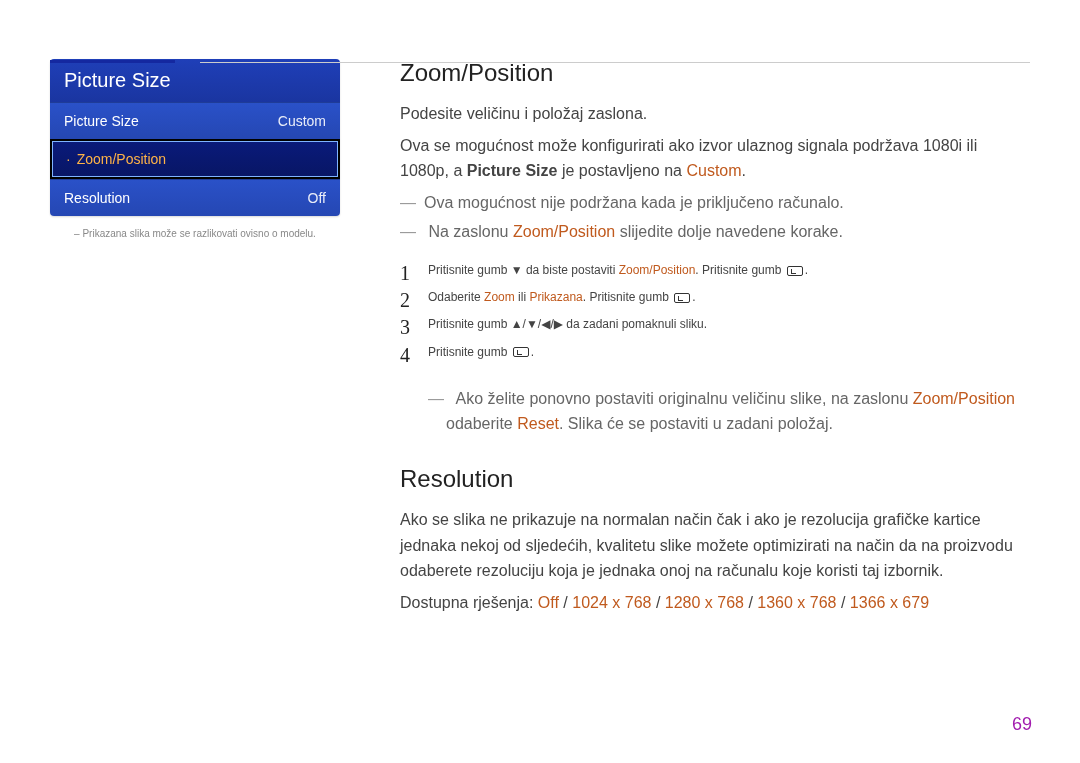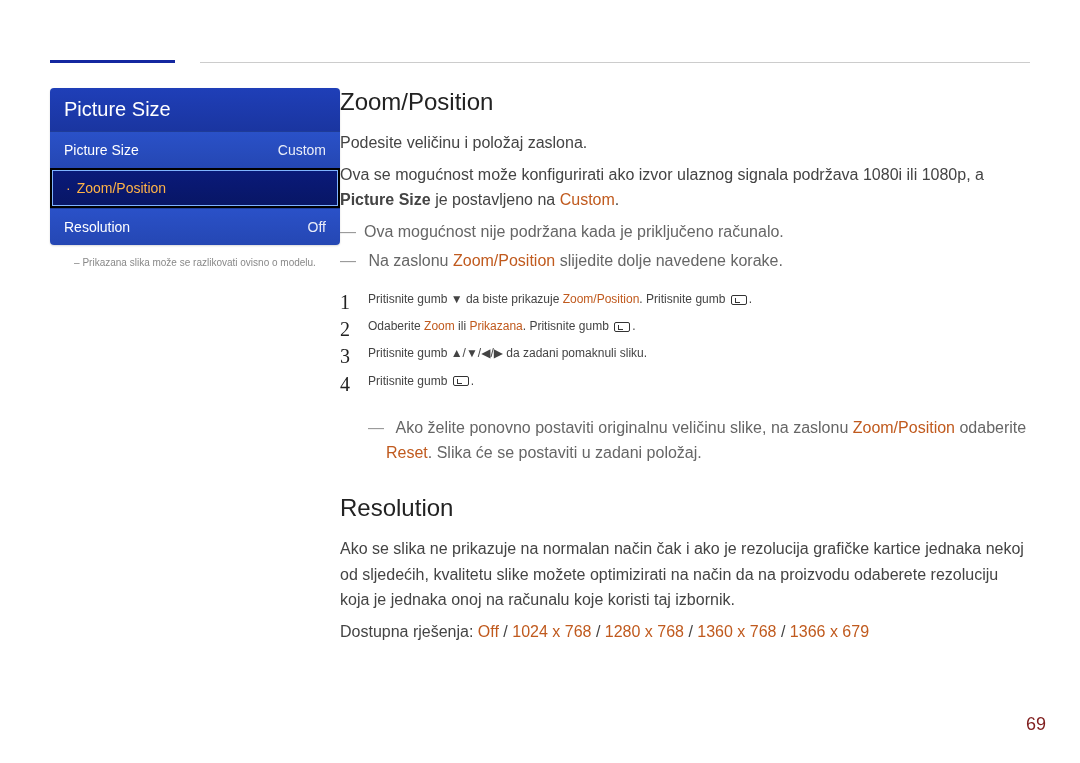--- a/index.html
+++ b/index.html
@@ -25,21 +25,22 @@
     position: absolute;
     top: 62px;
     left: 200px;
     right: 50px;
     height: 1px;
     background: #ccc;
   }
 
   .page {
     display: flex;
-    padding: 88px 50px 0 50px;
+    padding: 59px 50px 0 50px;
+    gap: 60px;
   }
 
   
   .sidebar { width: 290px; flex: 0 0 290px; }
   .menu-panel {
     width: 290px;
     border-radius: 4px;
     overflow: hidden;
     box-shadow: 0 1px 2px rgba(0,0,0,0.15);
   }
@@ -148,23 +149,23 @@
     width:4px; height:4px;
     border-left:1px solid #333;
     border-bottom:1px solid #333;
   }
 
   .section-gap { margin-top: 28px; }
 
   .page-number {
     position: absolute;
     bottom: 28px;
-    right: 34px;
+    right: 48px;
     font-size: 18px;
-    color: #7f1d1d;
+    color: #a21caf;
   }
 </style>
 </head>
 <body>
 
 <div class="top-accent"></div>
 <div class="top-hr"></div>
 
 <div class="page">
 
@@ -200,21 +201,21 @@
       <span>Ova se mogućnost može konfigurirati ako izvor ulaznog signala podržava 1080i ili 1080p, a </span><b>Picture Size</b><span> je postavljeno na </span><span class="accent">Custom</span>.
     </p>
 
     <p class="dash-note">Ova mogućnost nije podržana kada je priključeno računalo.</p>
     <p class="dash-note">
       <span>Na zaslonu </span><span class="accent">Zoom/Position</span><span> slijedite dolje navedene korake.</span>
     </p>
 
     <ol class="steps">
       <li>
-        <span>Pritisnite gumb </span><span>▼</span><span> da biste prikazuje </span><span class="accent">Zoom/Position</span><span>. Pritisnite gumb </span><span class="enter-icon"></span>.
+        <span>Pritisnite gumb </span><span>▼</span><span> da biste postaviti </span><span class="accent">Zoom/Position</span><span>. Pritisnite gumb </span><span class="enter-icon"></span>.
       </li>
       <li>
         <span>Odaberite </span><span class="accent">Zoom</span><span> ili </span><span class="accent">Prikazana</span><span>. Pritisnite gumb </span><span class="enter-icon"></span>.
       </li>
       <li>
         <span>Pritisnite gumb </span><span>▲</span>/<span>▼</span>/<span>◀</span>/<span>▶</span><span> da zadani pomaknuli sliku.</span>
       </li>
       <li>
         <span>Pritisnite gumb </span><span class="enter-icon"></span>.
       </li>

